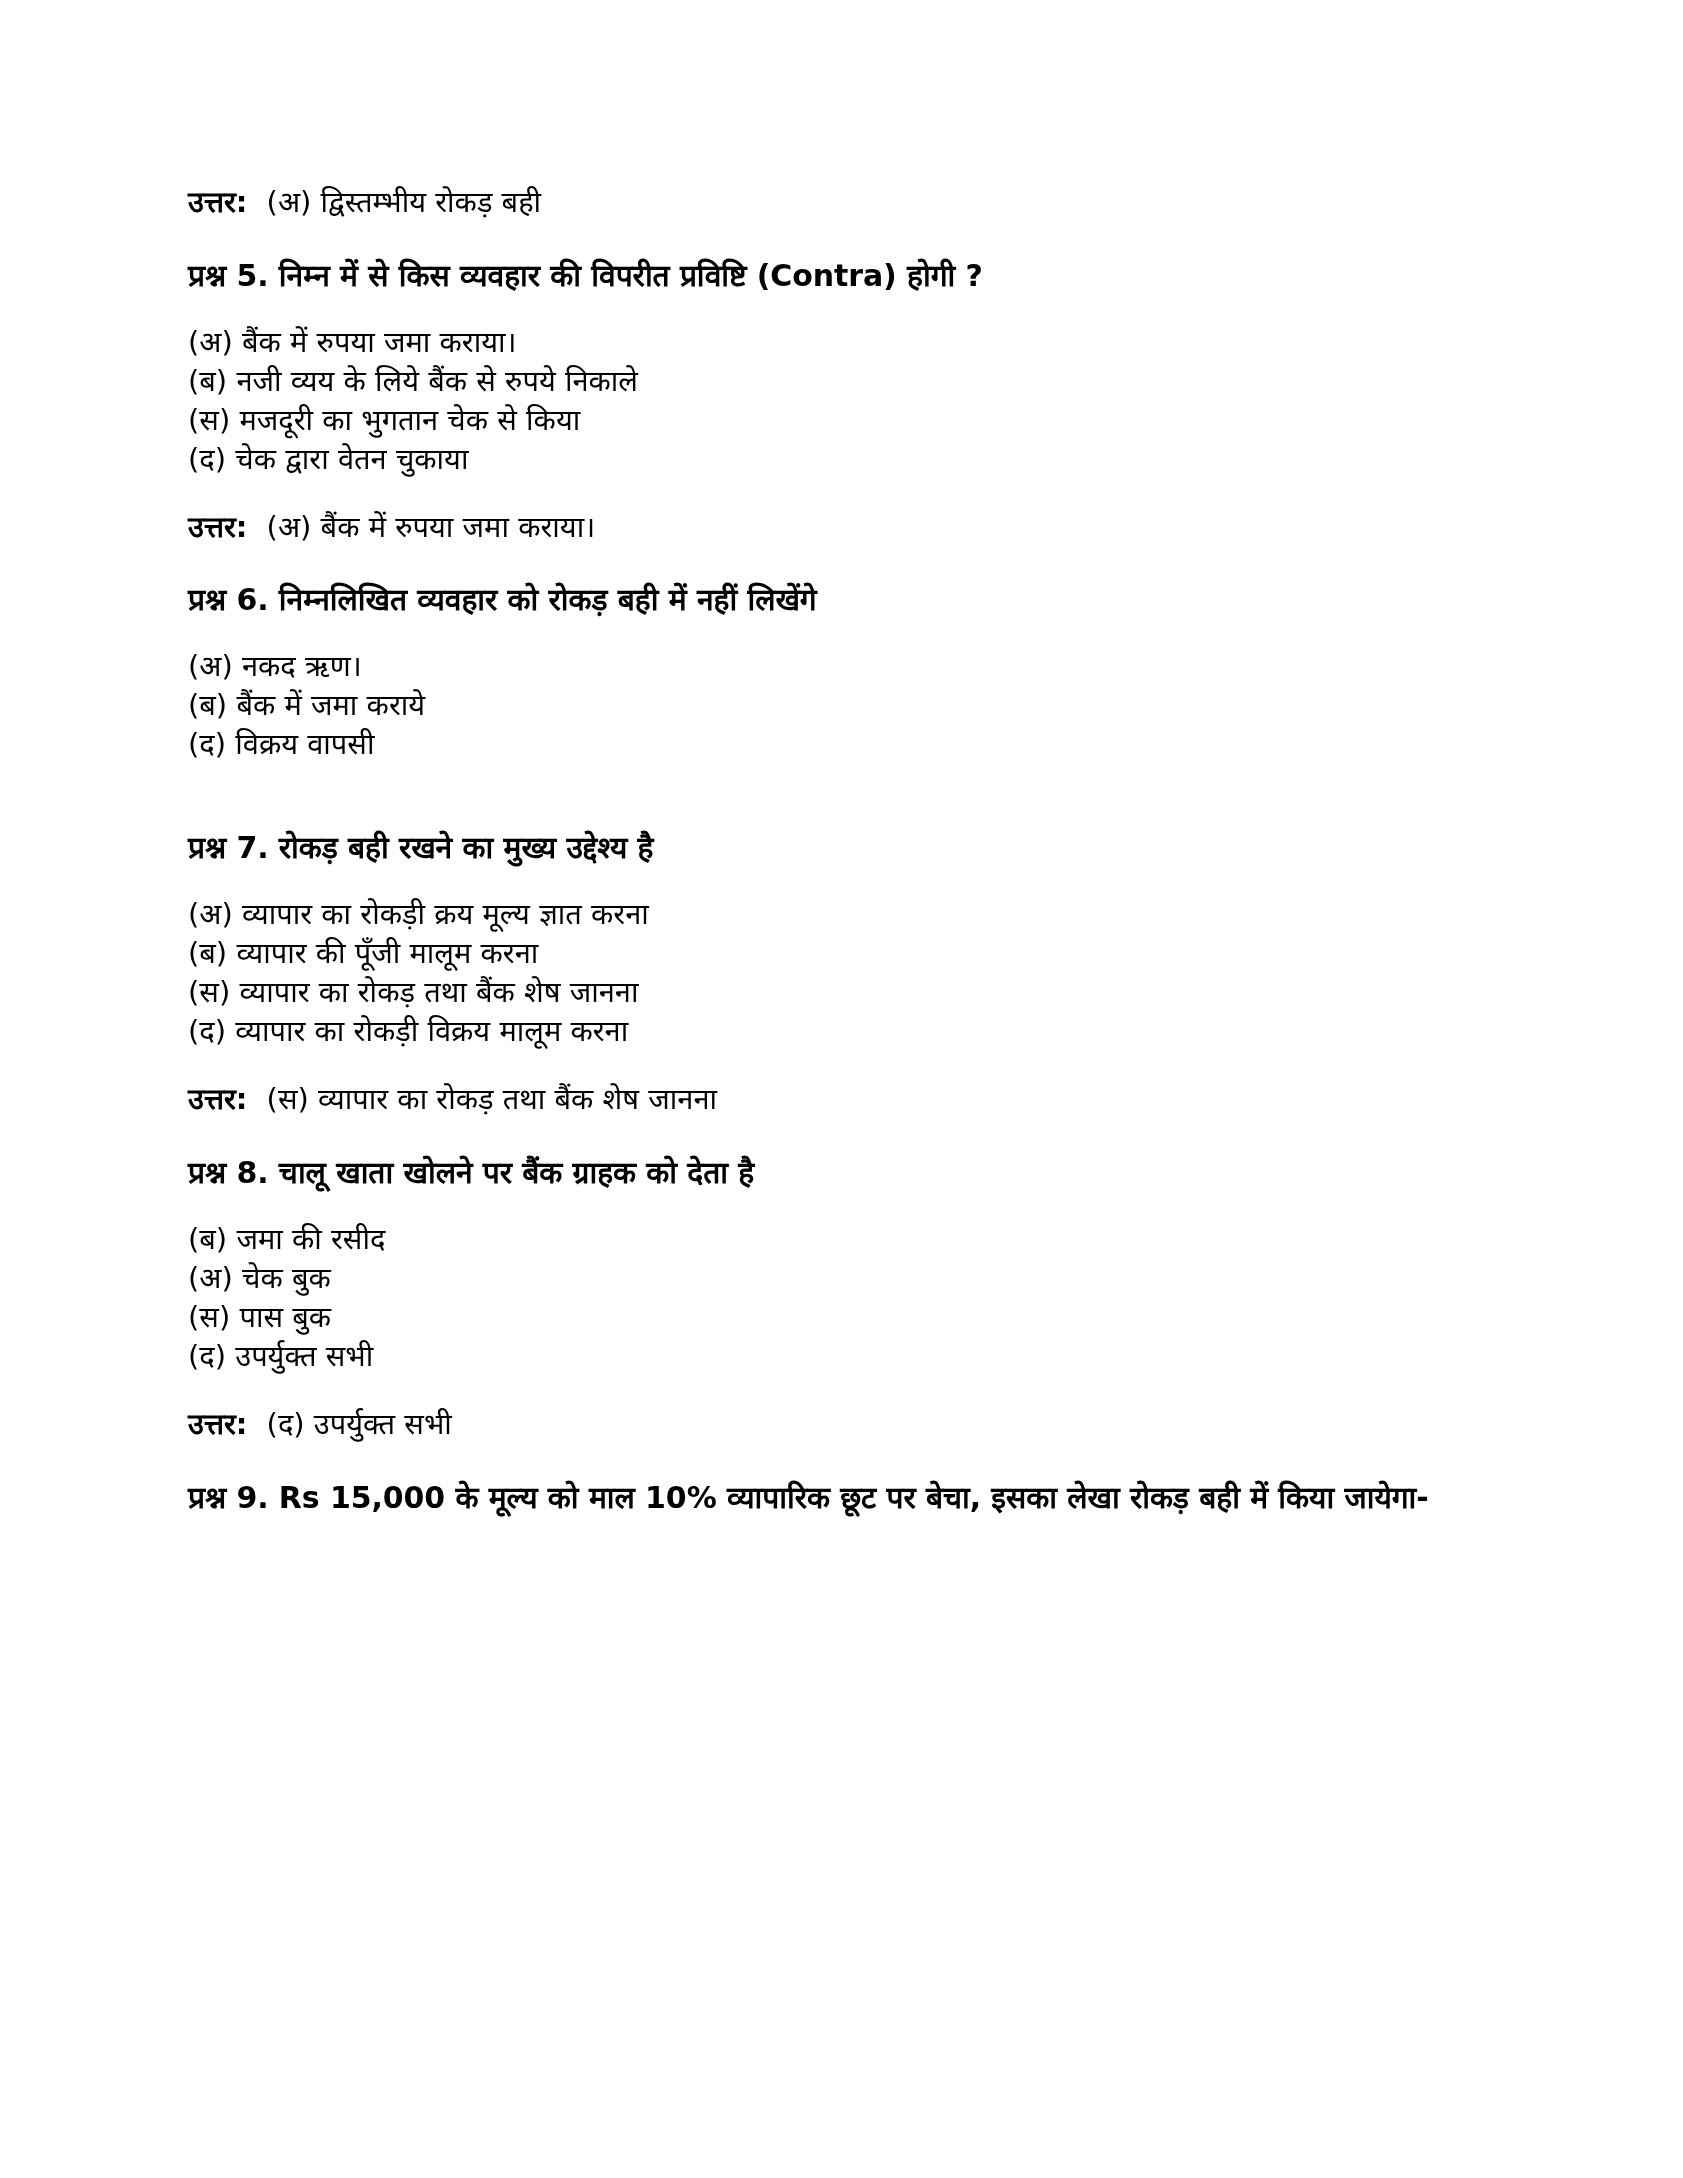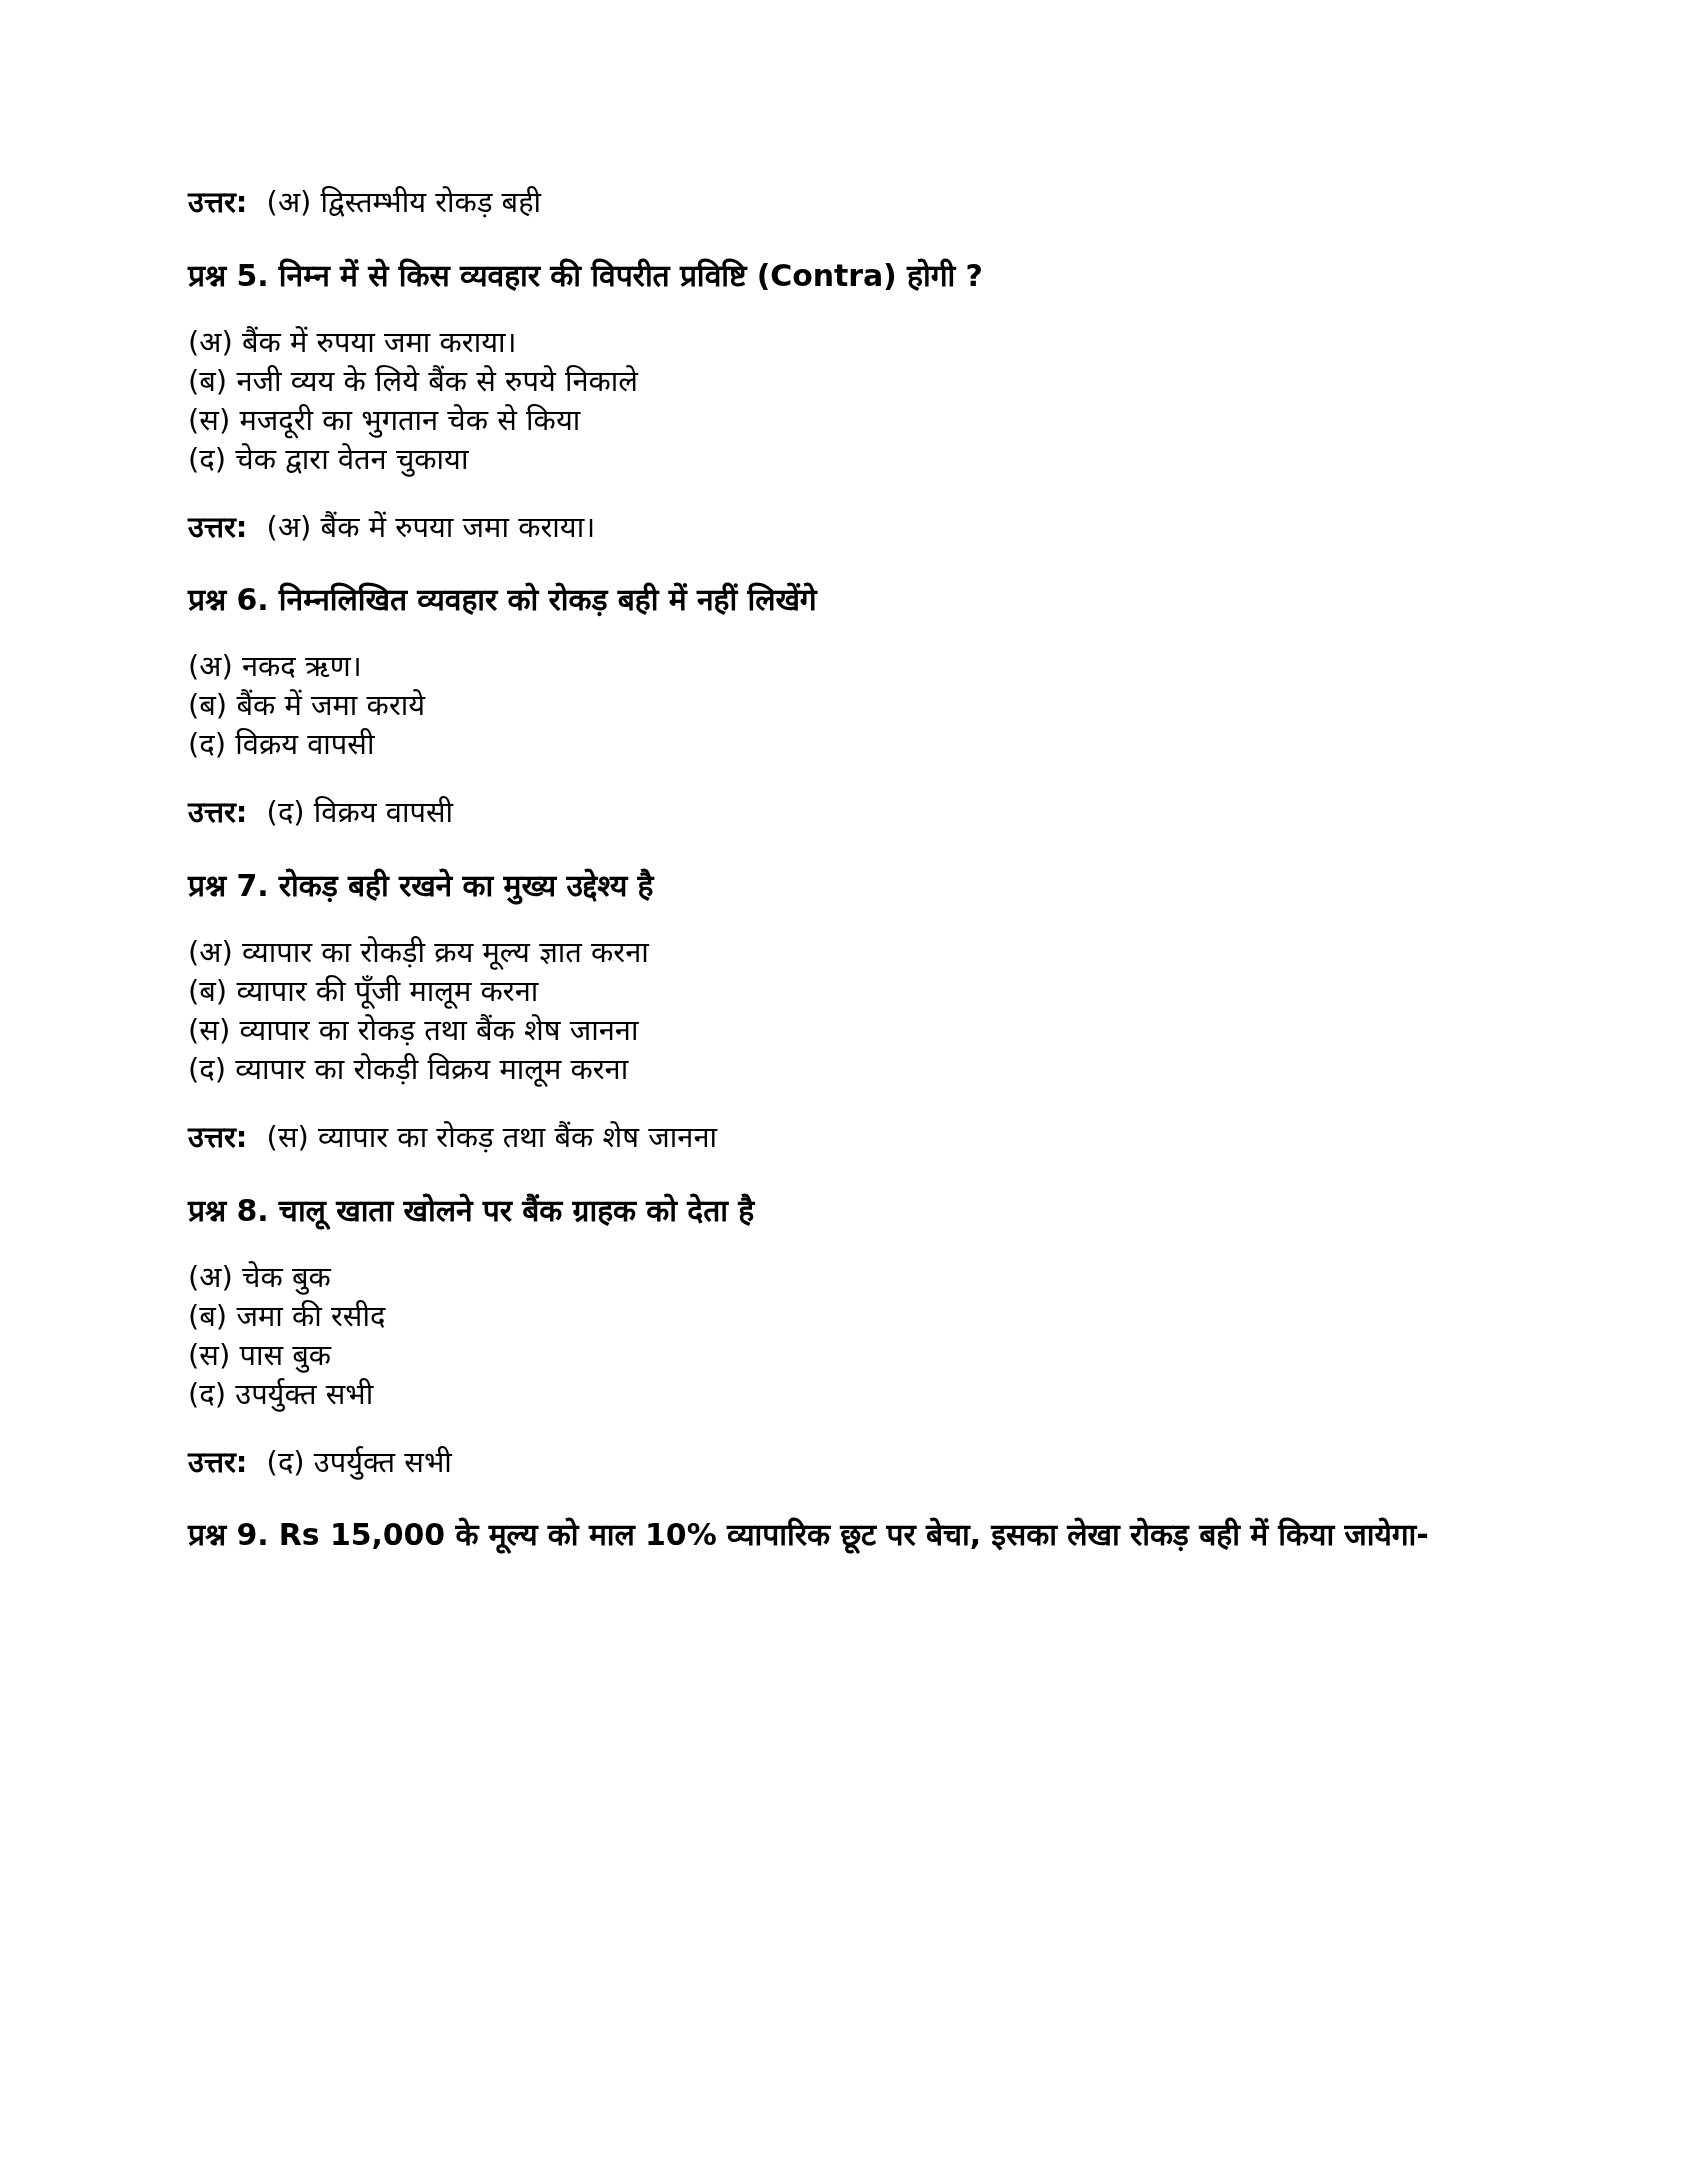--- a/index.html
+++ b/index.html
@@ -99,46 +99,42 @@
     <div class="gap-after-ans"></div>
 
     <p class="q-heading">प्रश्न 6. निम्नलिखित व्यवहार को रोकड़ बही में नहीं लिखेंगे</p>
     <div class="gap-after-head"></div>
     <ul class="opt-list">
       <li class="opt-line">(अ) नकद ऋण।</li>
       <li class="opt-line">(ब) बैंक में जमा कराये</li>
       <li class="opt-line">(द) विक्रय वापसी</li>
     </ul>
     <div class="gap-after-opts"></div>
-    <p class="ans-line">
-      <span class="ans-label">उत्तर:</span>
-      <span class="ans-text">(द) विक्रय वापसी</span>
-    </p>
     <div class="gap-after-ans"></div>
 
     <p class="q-heading">प्रश्न 7. रोकड़ बही रखने का मुख्य उद्देश्य है</p>
     <div class="gap-after-head"></div>
     <ul class="opt-list">
       <li class="opt-line">(अ) व्यापार का रोकड़ी क्रय मूल्य ज्ञात करना</li>
       <li class="opt-line">(ब) व्यापार की पूँजी मालूम करना</li>
       <li class="opt-line">(स) व्यापार का रोकड़ तथा बैंक शेष जानना</li>
       <li class="opt-line">(द) व्यापार का रोकड़ी विक्रय मालूम करना</li>
     </ul>
     <div class="gap-after-opts"></div>
     <p class="ans-line">
       <span class="ans-label">उत्तर:</span>
       <span class="ans-text">(स) व्यापार का रोकड़ तथा बैंक शेष जानना</span>
     </p>
     <div class="gap-after-ans"></div>
 
     <p class="q-heading">प्रश्न 8. चालू खाता खोलने पर बैंक ग्राहक को देता है</p>
     <div class="gap-after-head"></div>
     <ul class="opt-list">
+      <li class="opt-line">(ब) जमा की रसीद</li>
       <li class="opt-line">(अ) चेक बुक</li>
-      <li class="opt-line">(ब) जमा की रसीद</li>
       <li class="opt-line">(स) पास बुक</li>
       <li class="opt-line">(द) उपर्युक्त सभी</li>
     </ul>
     <div class="gap-after-opts"></div>
     <p class="ans-line">
       <span class="ans-label">उत्तर:</span>
       <span class="ans-text">(द) उपर्युक्त सभी</span>
     </p>
     <div class="gap-after-ans"></div>
 

